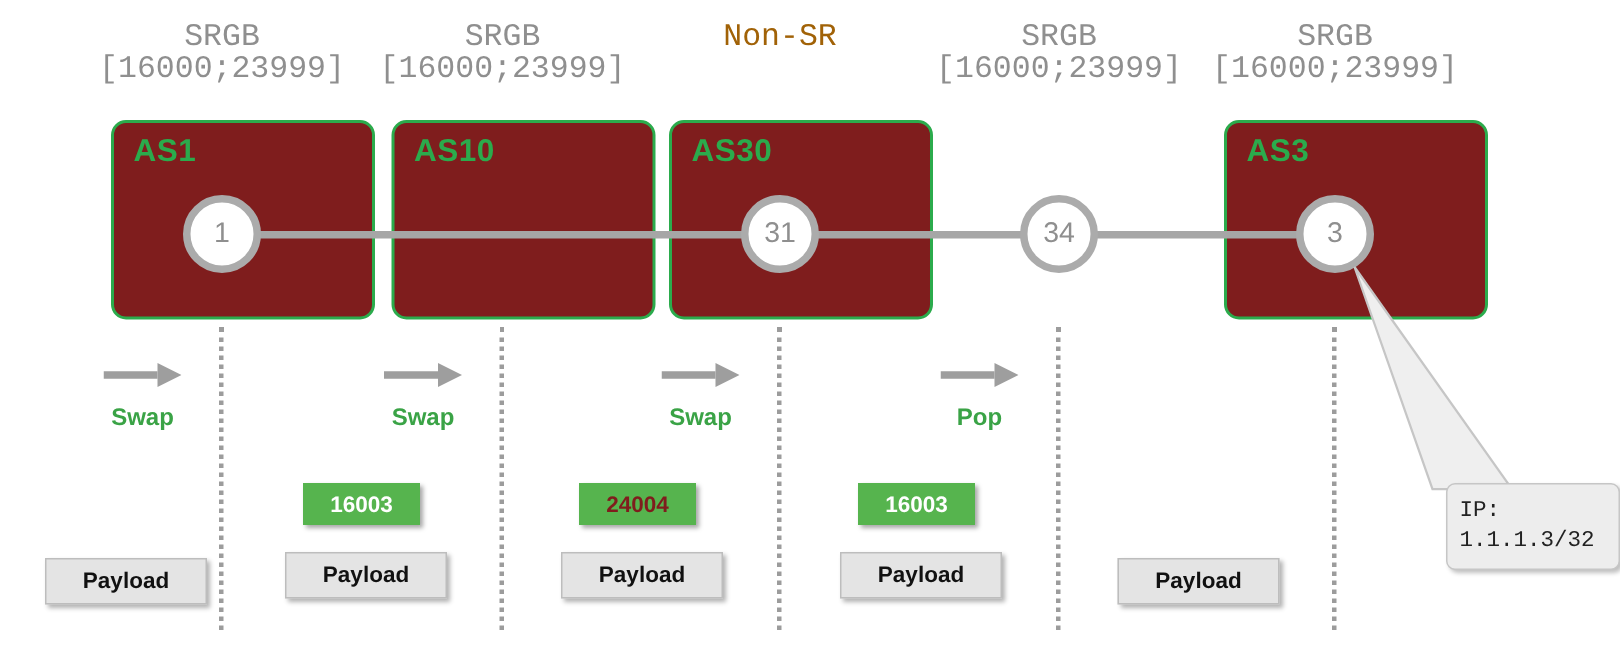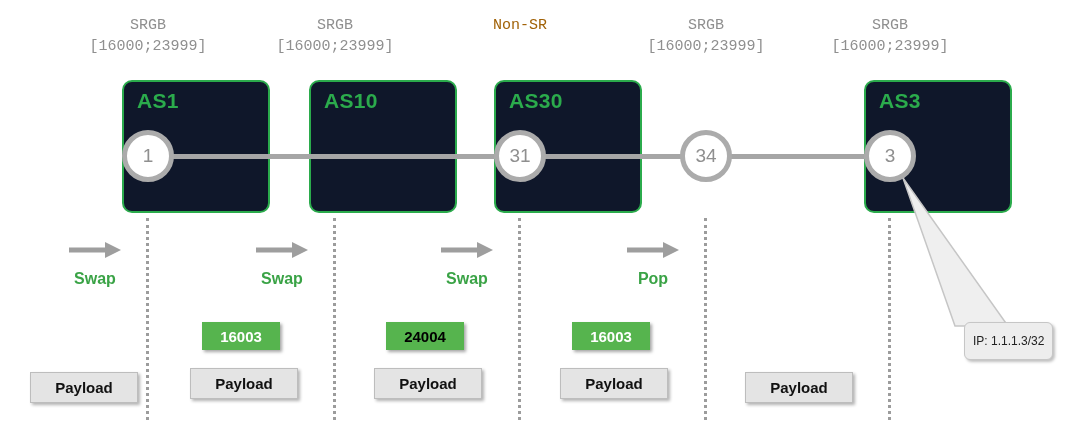--- a/index.html
+++ b/index.html
@@ -1,24 +1,24 @@
 <!DOCTYPE html>
 <html><head>
 <meta charset="utf-8">
 <style>
   * { margin:0; padding:0; box-sizing:border-box; }
   body { font-family:"Liberation Sans", sans-serif; background:#fff; }
   .canvas { position:relative; width:1080px; height:440px; background:#ffffff; overflow:hidden; }
 
   .srgb { position:absolute; top:15px; width:170px; text-align:center;
-          font-family:"Liberation Mono", monospace; font-size:15px; color:#8f8f8f; line-height:21px; }
+          font-family:"Liberation Mono", monospace; font-size:21px; color:#8f8f8f; line-height:21px; }
   .srgb.nonsr { color:#a16207; }
 
-  .as-box { position:absolute; top:80px; width:148px; height:133px;
-            border:2px solid #2bab4c; border-radius:10px; background:#0f172a; z-index:1;margin-left:48px; }
+  .as-box { position:absolute; top:80px; width:176px; height:133px;
+            border:2px solid #2bab4c; border-radius:10px; background:#7f1d1d; z-index:1; }
   .as-label { position:absolute; left:13px; top:7px; font-size:21px; color:#2bab4c;
               font-weight:600; letter-spacing:.3px; }
 
   .hline { position:absolute; top:154px; left:148px; width:742px; height:5px;
            background:#a6a6a6; z-index:2; }
 
   .node { position:absolute; top:130px; width:52px; height:52px; background:#fff;
           border:5px solid #ababab; border-radius:50%; z-index:3;
           display:flex; align-items:center; justify-content:center;
           font-size:19px; color:#8f8f8f; }
@@ -28,30 +28,30 @@
 
   .op { position:absolute; top:242px; width:74px; text-align:center; }
   .op svg { display:block; margin:0 auto; }
   .op-label { margin-top:12px; font-size:16px; font-weight:bold; color:#3aa346; }
 
   .stack { position:absolute; top:322px; width:112px; }
   .stack.no-label { padding-top:32px; }
   .mpls { width:78px; height:28px; margin-left:12px; background:#56b44e; color:#fff;
           font-weight:bold; font-size:15px; display:flex; align-items:center; justify-content:center;
           box-shadow:2px 2px 3px rgba(0,0,0,.35); }
-  .mpls.red-text { color:#000000; }
+  .mpls.red-text { color:#7f1d1d; }
   .payload { width:108px; height:31px; margin-top:18px; background:#e4e4e4;
              border:1px solid #bdbdbd; color:#111; font-weight:bold; font-size:15px;
              display:flex; align-items:center; justify-content:center;
              box-shadow:2px 2px 3px rgba(0,0,0,.3); }
 
   .tail-svg { position:absolute; left:0; top:0; z-index:4; pointer-events:none; }
   .callout { position:absolute; left:964px; top:322px; background:#ededed;
              border:1px solid #c6c6c6; border-radius:6px; padding:8px 8px;
-             font-family:Liberation Sans, sans-serif; font-size:12px; line-height:20px;
+             font-family:Liberation Mono, monospace; font-size:15px; line-height:20px;
              color:#222; z-index:5; box-shadow:2px 2px 3px rgba(0,0,0,.25); }
 </style>
 </head>
 <body>
 
 <div class="canvas">
 
   <div class="srgb" style="left:63px">
     <div>SRGB</div>
     <div>[16000;23999]</div>

